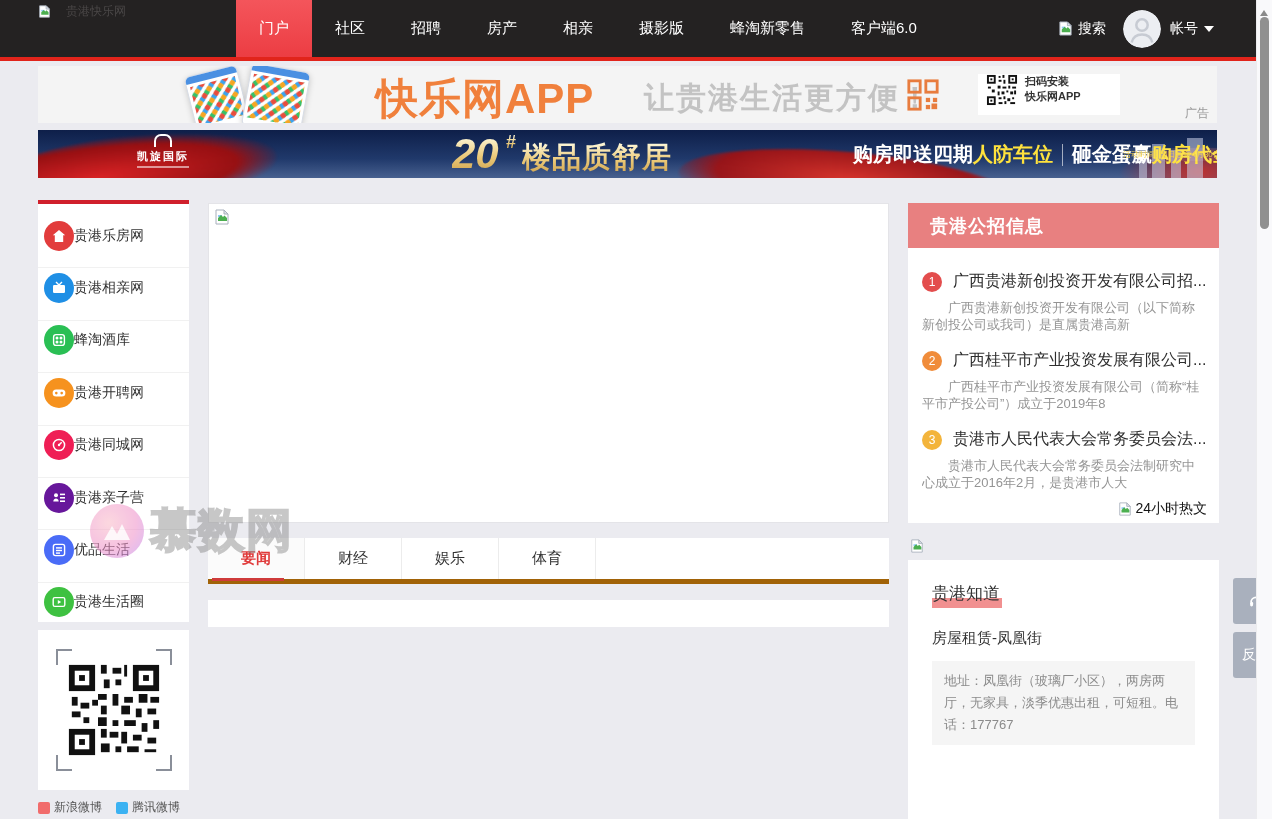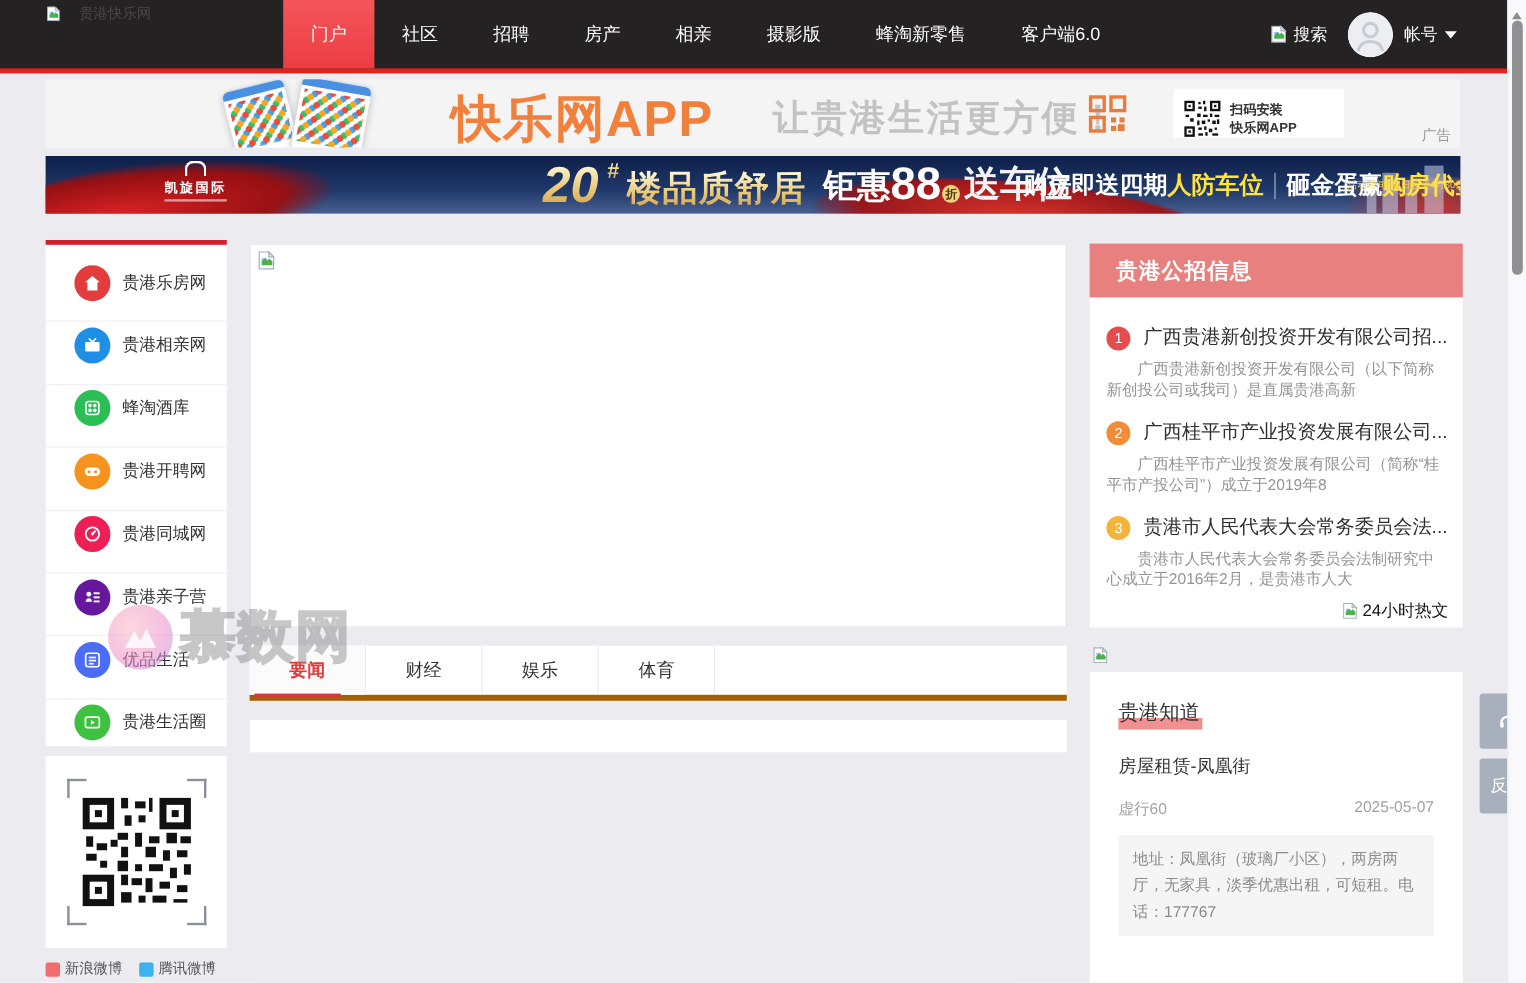--- a/index.html
+++ b/index.html
@@ -23,21 +23,21 @@
   .phone{position:absolute;background:#fff;border:1px solid #d8dde6;border-radius:6px;box-shadow:0 2px 6px rgba(0,0,0,.18);}
   .phone .screen-top{height:7px;background:#4a90e2;border-radius:5px 5px 0 0;}
   .phone .appgrid{margin:3px;height:calc(100% - 18px);
     background-image:radial-gradient(circle,#f5a623 2.5px,transparent 3px),radial-gradient(circle,#e84d3d 2.5px,transparent 3px),radial-gradient(circle,#3ba4f0 2.5px,transparent 3px),radial-gradient(circle,#35c26a 2.5px,transparent 3px);
     background-size:12px 12px;background-position:0 0,6px 6px,3px 9px,9px 3px;}
   .phone1{left:152px;top:4px;width:52px;height:58px;transform:rotate(-14deg);}
   .phone2{left:208px;top:1px;width:58px;height:62px;transform:rotate(10deg);}
   .app-title{position:absolute;left:338px;top:5px;font-size:42px;font-weight:bold;color:#f0803c;letter-spacing:1px;}
   .app-sub{position:absolute;left:606px;top:12px;font-size:30px;font-weight:bold;color:#c3c3c3;letter-spacing:2px;}
   .qr-glyph{position:absolute;left:868px;top:12px;}
-  .qr-box{position:absolute;left:940px;top:8px;width:126px;height:41px;background:#fff;display:flex;align-items:flex-end;gap:7px;padding:0 8px;}
+  .qr-box{position:absolute;left:940px;top:8px;width:126px;height:41px;background:#fff;display:flex;align-items:flex-start;gap:7px;padding:0 8px;}
   .qr-box .cap{font-size:11px;font-weight:bold;color:#333;line-height:1.35;}
   .ad-tag{position:absolute;right:8px;bottom:1px;font-size:12px;color:#9a9a9a;text-align:center;}
 
   
   .promo{position:absolute;left:38px;top:130px;width:1179px;height:48px;overflow:hidden;cursor:pointer;
     background:linear-gradient(180deg,#0e1f49 0%,#20396b 60%,#47608f 100%);}
   .ribbon{position:absolute;border-radius:50%;filter:blur(1px);}
   .r1{left:-60px;top:6px;width:300px;height:76px;background:radial-gradient(ellipse at 40% 50%,#e02020 0%,#9d0e0e 55%,transparent 72%);transform:rotate(-7deg);opacity:.95;}
   .r2{left:640px;top:22px;width:340px;height:70px;background:radial-gradient(ellipse at 50% 40%,#e63022 0%,#a31010 55%,transparent 75%);transform:rotate(5deg);opacity:.9;}
   .r3{left:1080px;top:18px;width:160px;height:60px;background:radial-gradient(ellipse at 50% 40%,#d92a1e 0%,transparent 70%);opacity:.85;}
@@ -60,21 +60,21 @@
   .deal .db{width:15px;height:15px;margin:0 3px 5px 1px;border-radius:50%;background:#efd27c;color:#53380d;font-size:10px;display:flex;align-items:center;justify-content:center;}
   .deal .ds{font-size:30px;line-height:40px;color:#f3f3f5;}
   .slogans{position:absolute;left:815px;top:11px;display:flex;align-items:center;font-weight:bold;font-size:20px;white-space:nowrap;}
   .slogans .w{color:#fff;}
   .slogans .y{color:#ffe23d;}
   .slogans .sep{width:1px;height:22px;background:rgba(255,255,255,.6);margin:0 9px;}
   .promo-note{position:absolute;left:1082px;top:18px;font-size:8px;color:#f5d44a;background:rgba(255,255,255,.08);padding:1px 3px;white-space:nowrap;}
 
   
   .sidecard{position:absolute;left:38px;top:200px;width:151px;height:422px;background:#fff;border-top:4px solid #d0202c;box-sizing:border-box;display:flex;flex-direction:column;}
-  .side-item{flex:1;display:flex;align-items:center;gap:10px;padding-left:24px;cursor:pointer;margin-top:12px;}
+  .side-item{flex:1;display:flex;align-items:center;gap:0;padding-left:6px;cursor:pointer;margin-top:12px;}
   .side-item + .side-item{border-top:1px solid #f1f1f1;}
   .side-item .ic{width:30px;height:30px;border-radius:50%;display:flex;align-items:center;justify-content:center;flex:none;}
   .side-item .lbl{font-size:14px;color:#333;}
   .c1{background:#e23c3c;} .c2{background:#1f8fe5;} .c3{background:#2abf54;} .c4{background:#f6921e;}
   .c5{background:#ef1e55;} .c6{background:#67179b;} .c7{background:#4a6cf7;} .c8{background:#3ec141;}
 
   .qrcard{position:absolute;left:38px;top:630px;width:151px;height:160px;background:#fff;display:flex;align-items:center;justify-content:center;}
   .qrwrap{position:relative;width:116px;height:130px;display:flex;align-items:center;justify-content:center;}
   .corner{position:absolute;width:14px;height:14px;border:2px solid #8a8f99;}
   .tl{left:0;top:4px;border-right:none;border-bottom:none;}
@@ -264,26 +264,20 @@
     <div class="bld b3"></div>
     <div class="bld b4"></div>
     <div class="brand">
       <div class="arch"></div>
       <div class="bname">凯旋国际</div>
       <div class="bsub"></div>
     </div>
     <div class="h-num gold">20</div>
     <div class="h-hash gold">#</div>
     <div class="h-text gold">楼品质舒居</div>
-    <div class="deal">
-      <span class="dp">钜惠</span>
-      <span class="dn">88</span>
-      <span class="db">折</span>
-      <span class="ds">送车位</span>
-    </div>
     <div class="slogans">
       <span class="w">购房即送四期</span>
       <span class="y">人防车位</span>
       <span class="sep"></span>
       <span class="w">砸金蛋赢</span>
       <span class="y">购房代金券</span>
     </div>
     <div class="promo-note">活动时间: 即日起至4月30日</div>
   </div>
 
@@ -504,24 +498,20 @@
       <svg width="14" height="14" viewBox="0 0 16 16">
         <path d="M2 1h8l4 4v10H2z" fill="#fff" stroke="#a8b0bc"></path>
         <path d="M10 1l4 4h-4z" fill="#dfe4ea" stroke="#a8b0bc"></path>
         <path d="M4 6h4v2H4z" fill="#90caf9"></path>
         <path d="M4 9l3-3 2 2 1.5-1.5L13 9v3H4z" fill="#4caf50"></path>
       </svg>
     </span>
   <div class="know">
     <span class="know-title">贵港知道</span>
     <div class="know-post">房屋租赁-凤凰街</div>
-    <div class="know-meta">
-      <span>虚行60</span>
-      <span>2025-05-07</span>
-    </div>
     <div class="know-ex">地址：凤凰街（玻璃厂小区），两房两厅，无家具，淡季优惠出租，可短租。电话：177767</div>
   </div>
 
   <div class="float-btns">
     <div class="fbtn">
       <svg width="18" height="18" viewBox="0 0 16 16">
           <path d="M3.6 9.2a4.4 4.4 0 018.8 0" fill="none" stroke="#fff" stroke-width="1.6"></path>
           <rect x="2.8" y="8.6" width="2.6" height="4.2" rx="1.3" fill="#fff"></rect>
           <rect x="10.6" y="8.6" width="2.6" height="4.2" rx="1.3" fill="#fff"></rect>
         </svg>

